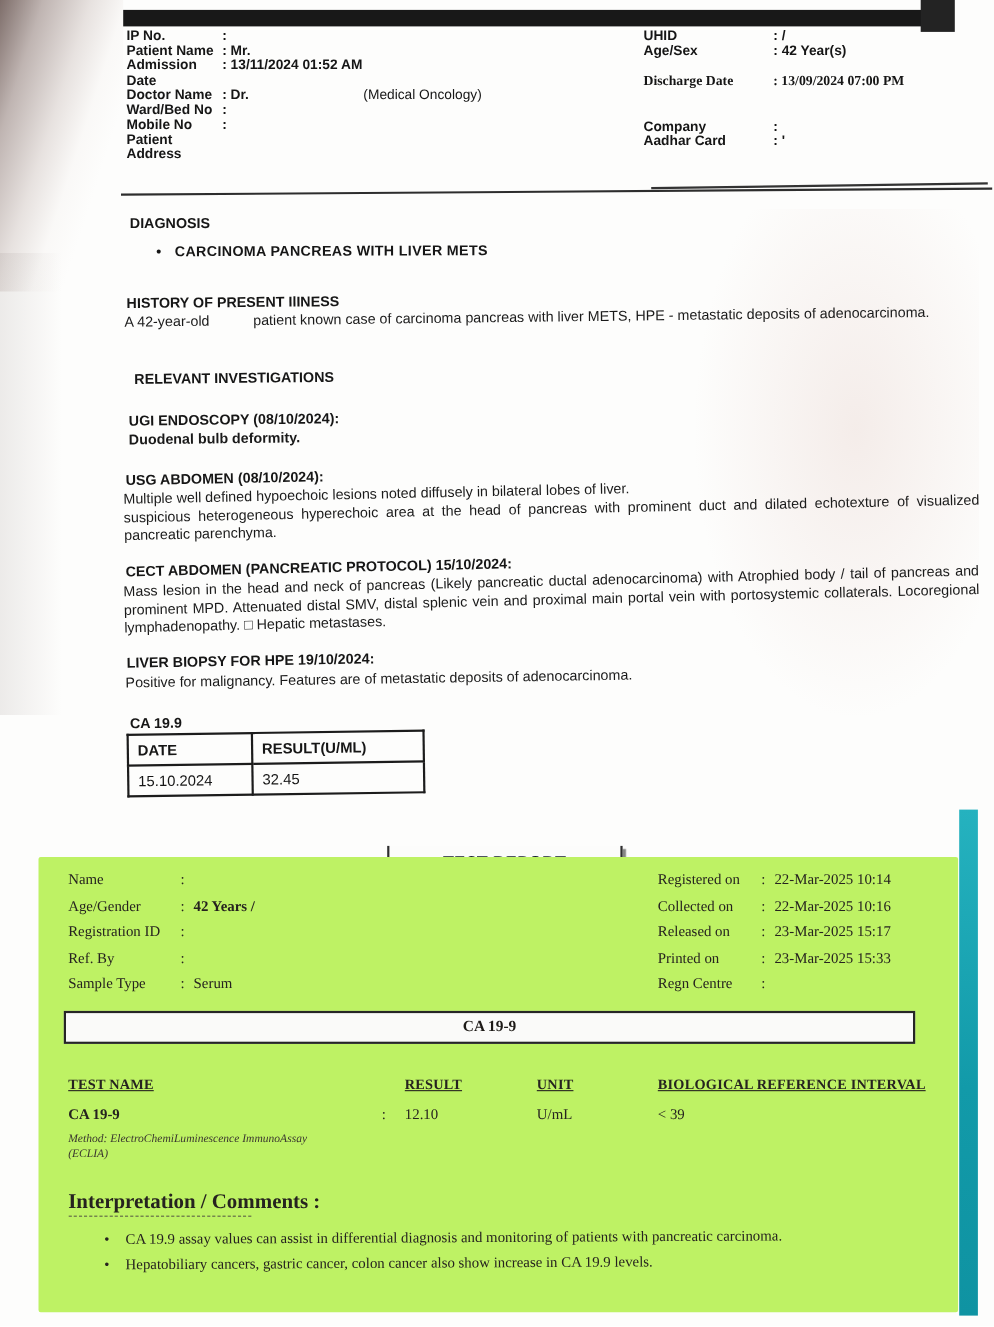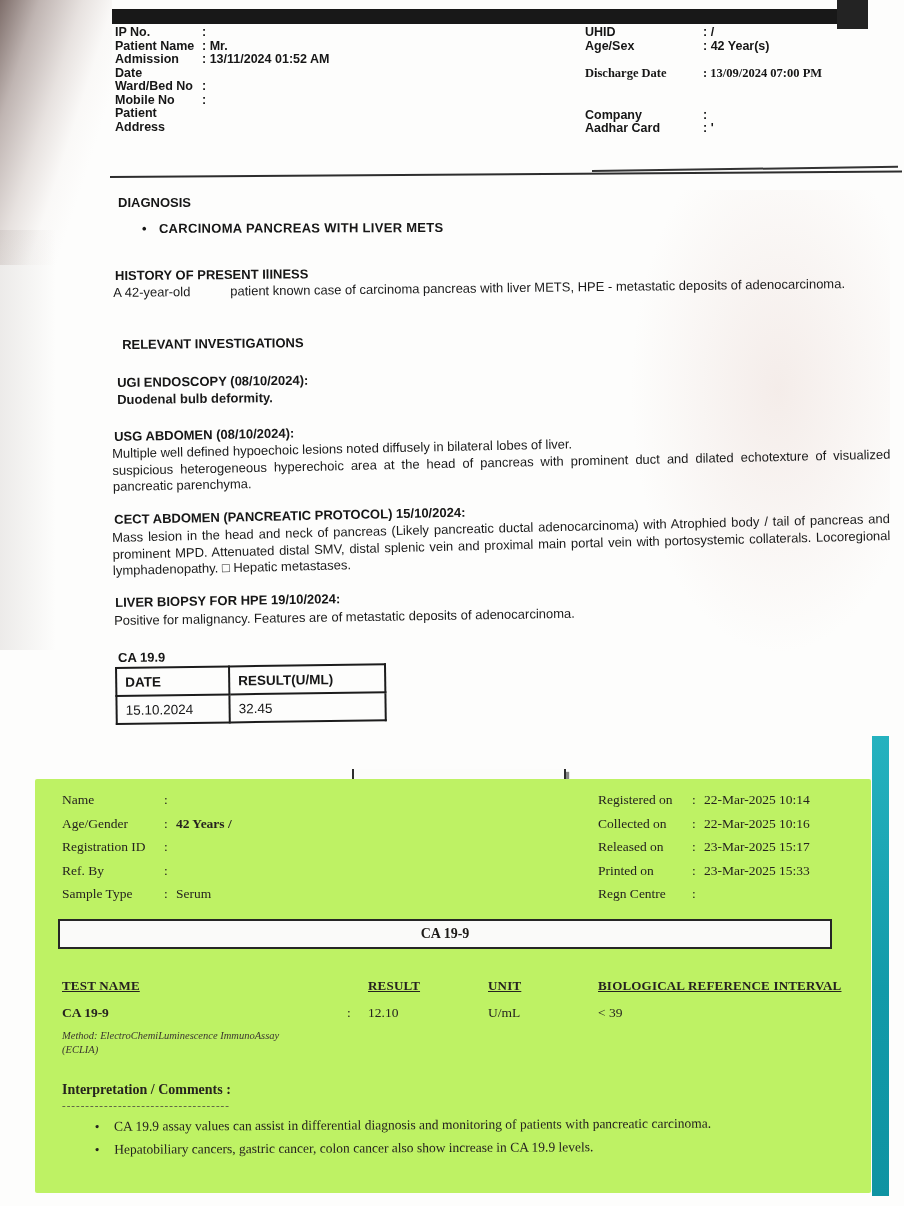--- a/index.html
+++ b/index.html
@@ -78,21 +78,21 @@
   .panel-box{position:absolute;left:23px;top:140px;width:770px;height:26px;
              border:2px solid #262626;background:#fafaf9;display:flex;align-items:center;
              justify-content:center;font-weight:700;font-size:14px;color:#1d1a17;}
 
   .col-head{position:absolute;top:199px;font-weight:700;font-size:13px;
             text-decoration:underline;white-space:nowrap;letter-spacing:0.2px;}
   .res{position:absolute;top:226px;font-size:13.5px;white-space:nowrap;}
   .res-name{font-weight:700;}
   .method{position:absolute;left:27px;top:250px;font-style:italic;font-size:10.5px;
           line-height:13.5px;color:#3a362f;}
-  .interp{position:absolute;left:27px;top:303px;font-weight:700;font-size:14px;}
+  .interp{position:absolute;left:27px;top:303px;font-weight:700;font-size:19px;}
   .dashline{position:absolute;left:27px;top:320px;font-size:11px;letter-spacing:1px;color:#4a463f;}
   .comments{position:absolute;left:45px;top:336px;font-size:13.5px;line-height:23px;
             transform:rotate(-0.3deg);transform-origin:left top;}
   .crow{display:flex;}
   .cbullet{width:34px;flex:0 0 34px;text-align:center;}
 </style>
 </head>
 <body>
 
 <div id="page">
@@ -108,20 +108,25 @@
       <span class="hlabel">IP No.</span>
       <span class="hval">:</span>
     </div>
     <div class="hrow">
       <span class="hlabel">Patient Name</span>
       <span class="hval">: Mr.</span>
     </div>
     <div class="hrow">
       <span class="hlabel">Admission Date</span>
       <span class="hval">: 13/11/2024 01:52 AM</span>
+    </div>
+    <div class="hrow">
+      <span class="hlabel">Doctor Name</span>
+      <span class="hval">: Dr.</span>
+      <span class="hextra">(Medical Oncology)</span>
     </div>
     <div class="hrow">
       <span class="hlabel">Ward/Bed No</span>
       <span class="hval">:</span>
     </div>
     <div class="hrow">
       <span class="hlabel">Mobile No</span>
       <span class="hval">:</span>
     </div>
     <div class="hrow">

